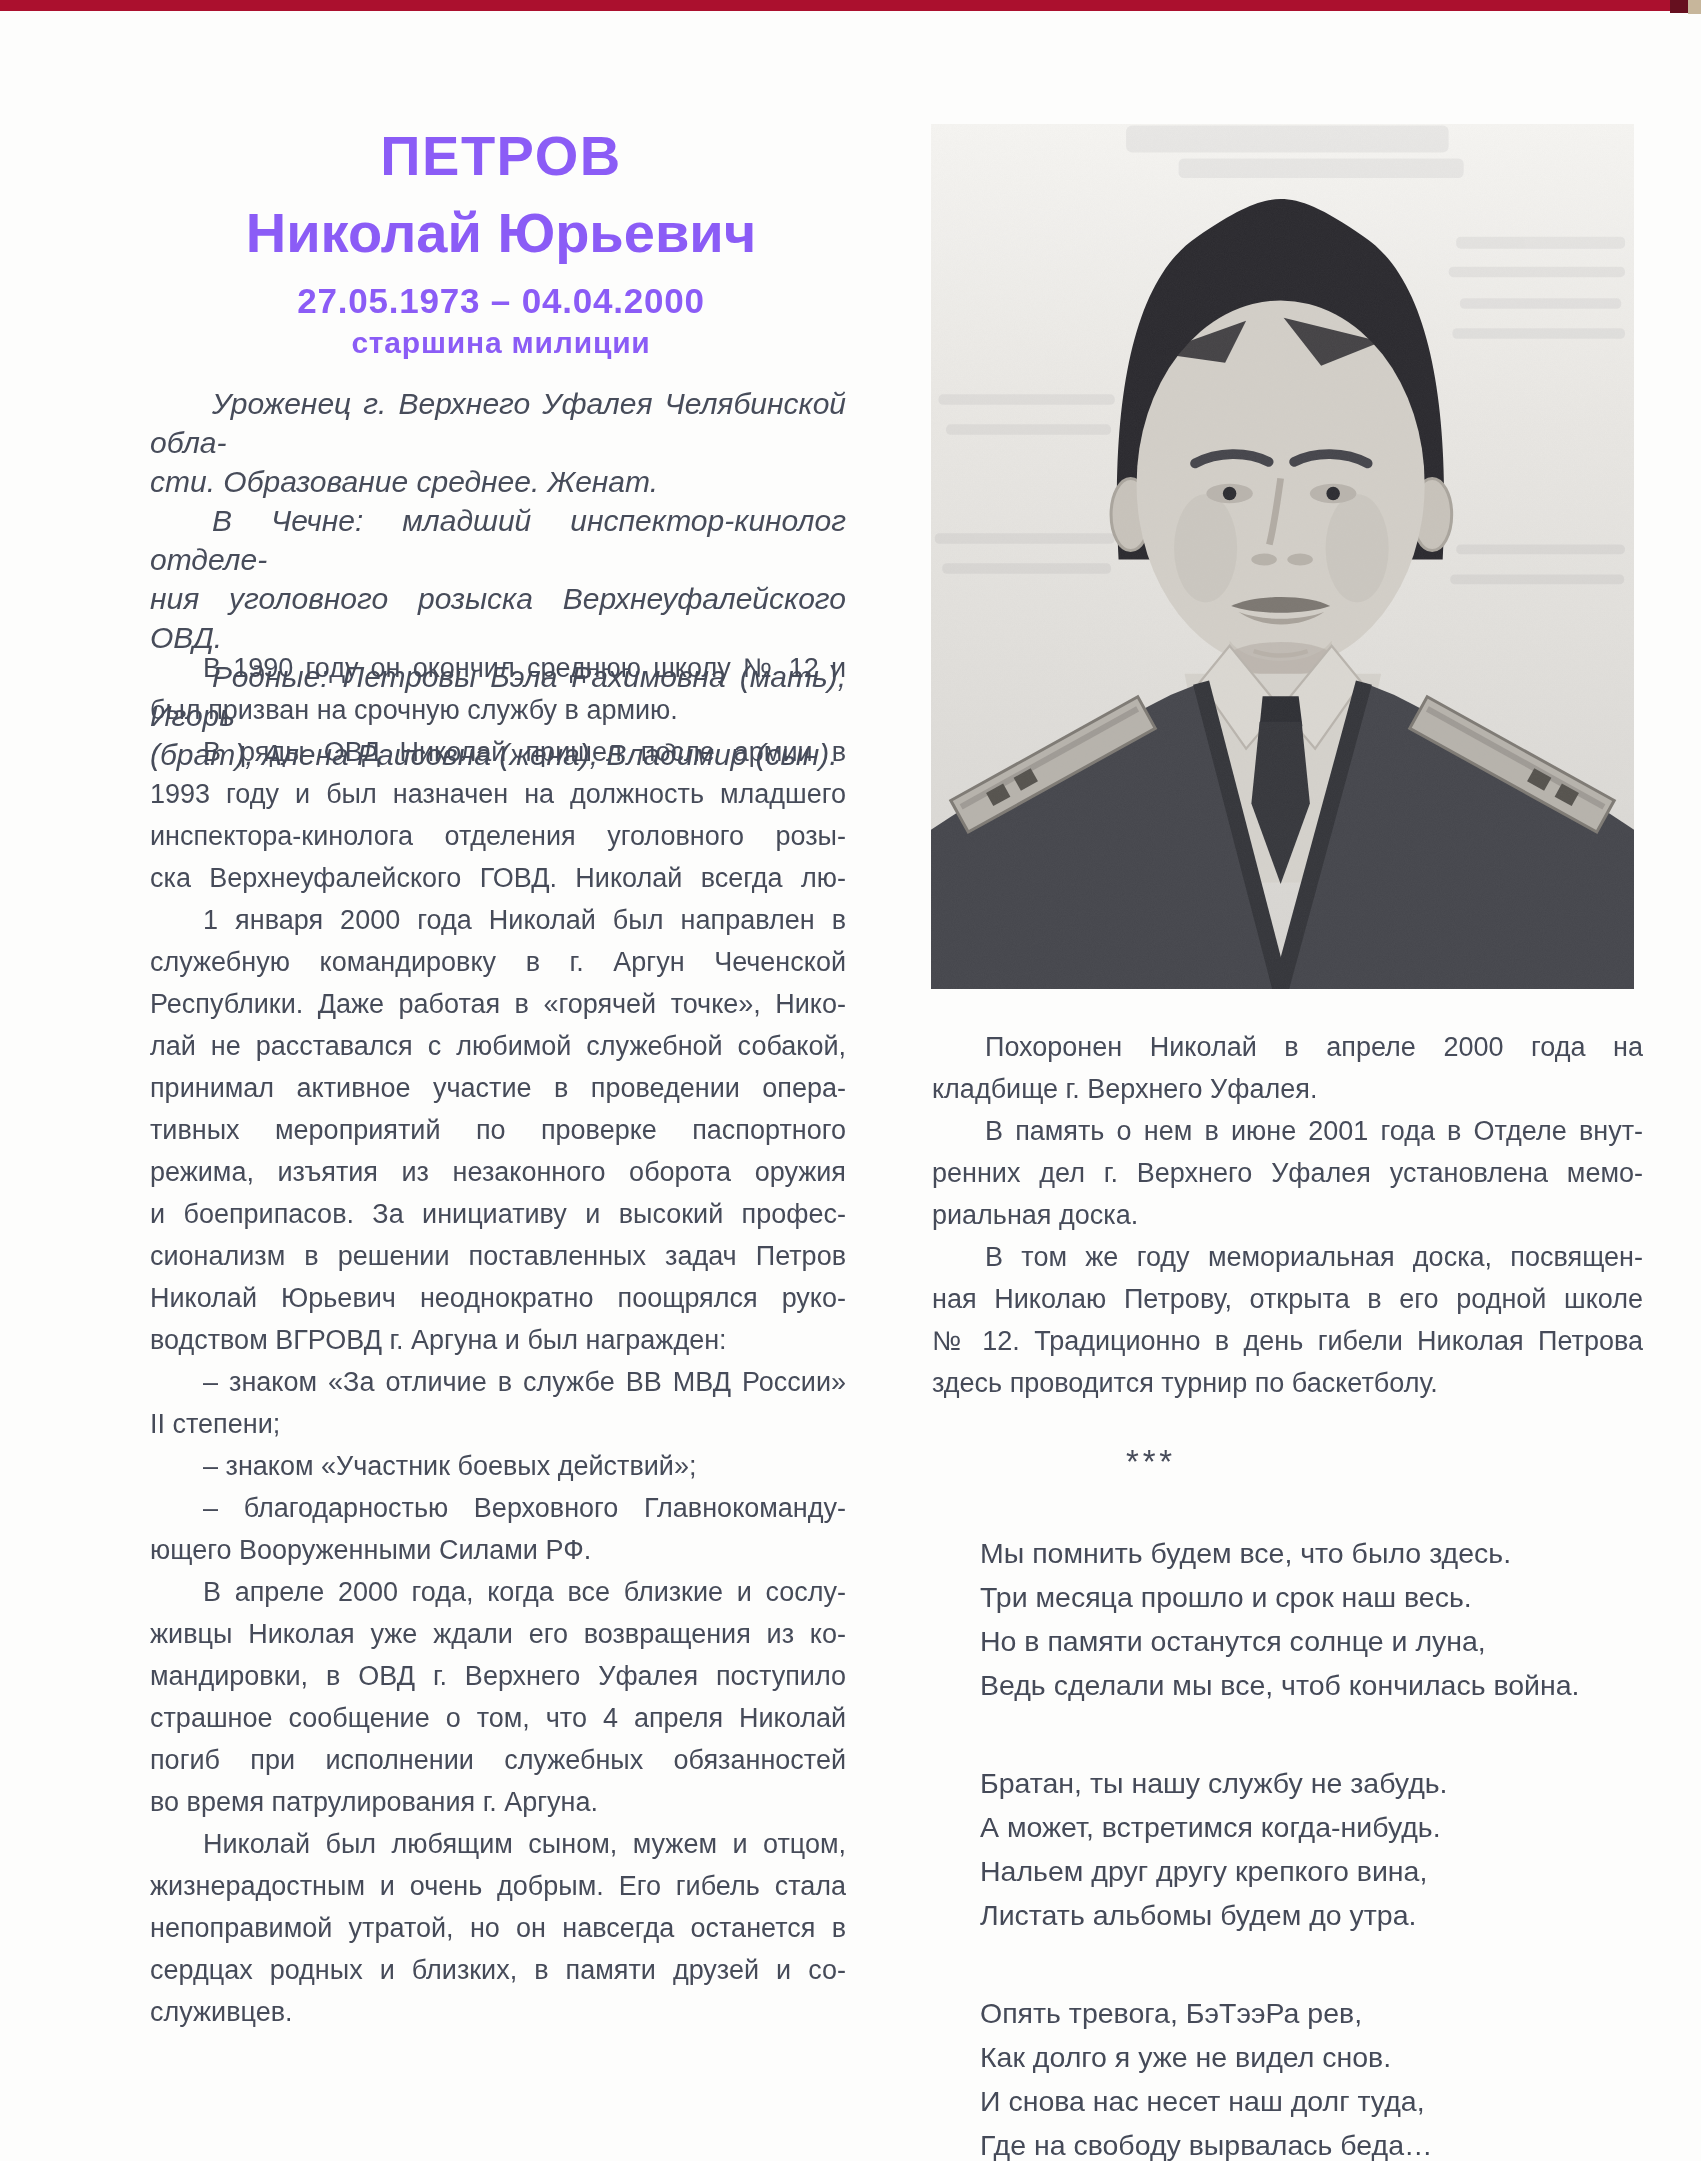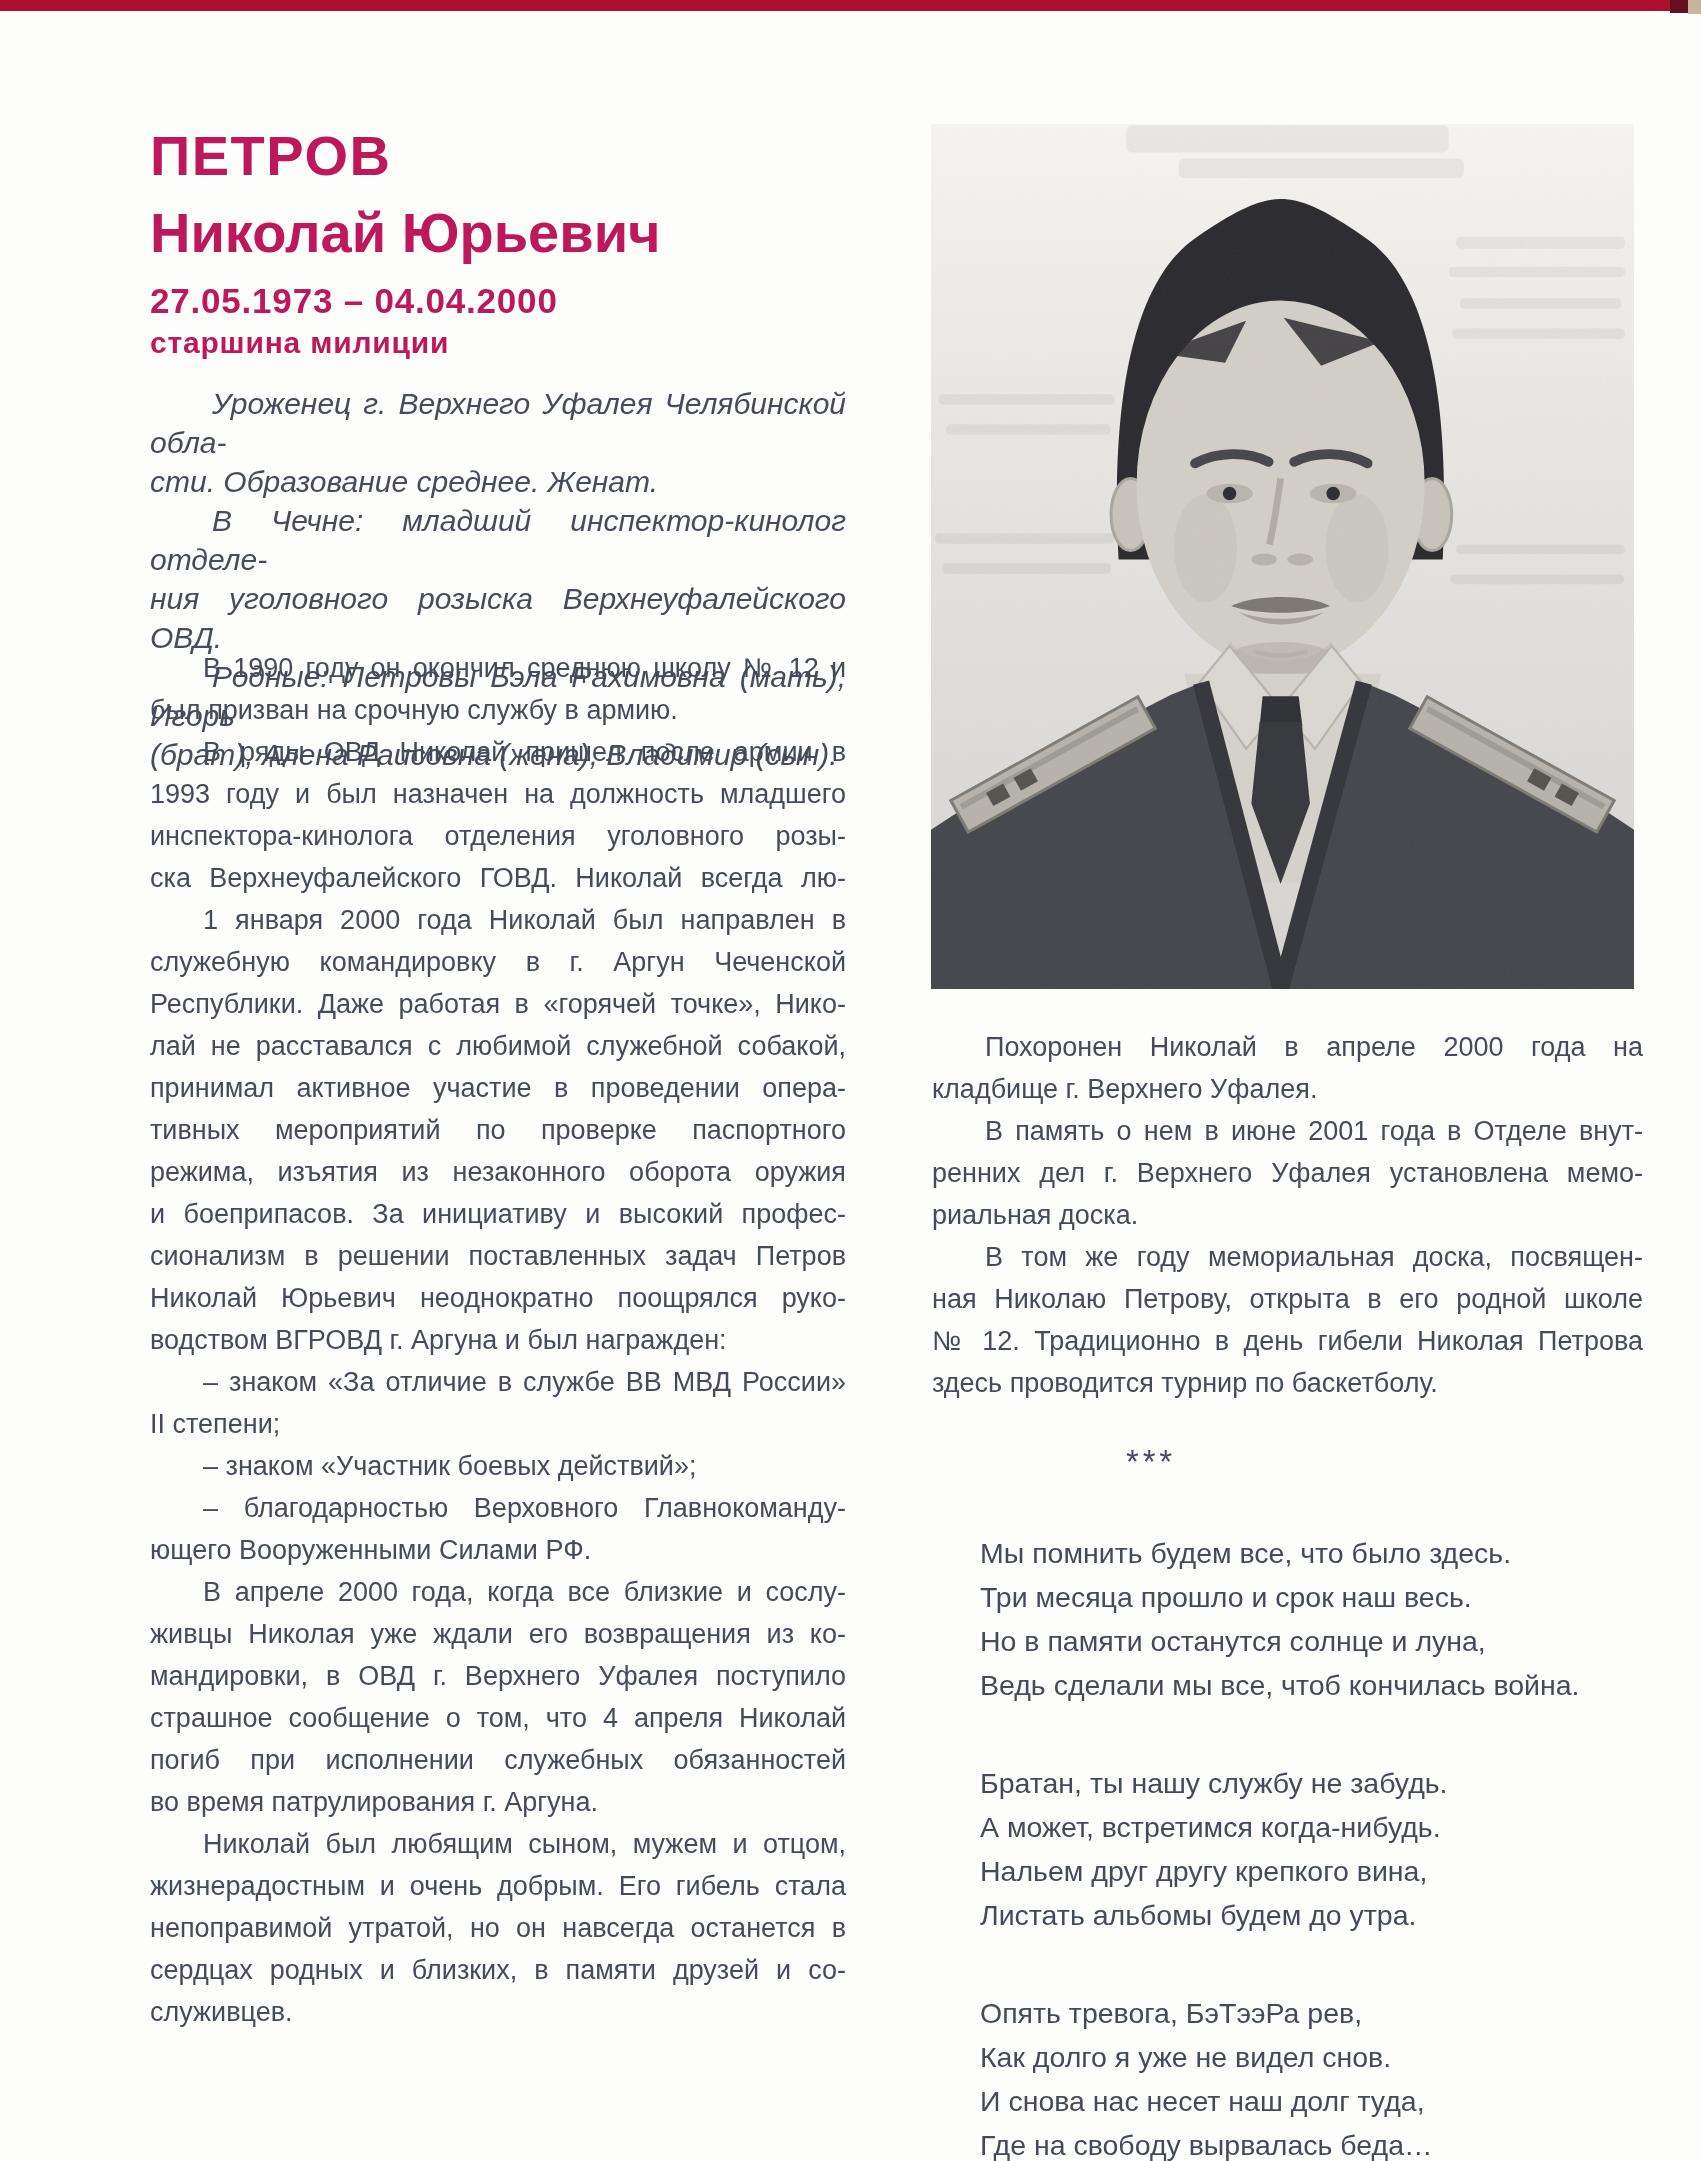--- a/index.html
+++ b/index.html
@@ -6,21 +6,21 @@
   .page{
     position:relative;width:1701px;height:2161px;overflow:hidden;
     background:#fdfdfc;color:#464b59;
     font-family:"Liberation Sans", sans-serif;
   }
   .band{position:absolute;top:0;}
   .band.red{left:0;width:1670px;height:10.5px;background:#ab102e;}
   .band.dark{left:1670px;width:18px;height:12.8px;background:#66101f;}
   .band.beige{left:1688px;width:13.5px;height:14.3px;background:#c7b69b;}
 
-  .title-line{position:absolute;left:150px;width:702px;text-align:left;color:#be185d;font-weight:bold;}
+  .title-line{position:absolute;left:150px;width:702px;text-align:center;color:#8b5cf6;font-weight:bold;}
   #surname{top:128px;font-size:56px;line-height:56px;letter-spacing:1.5px;}
   #fullname{top:197px;font-size:56px;line-height:56px;margin-top:8px;}
   #dates{top:283px;font-size:35px;line-height:35px;letter-spacing:0.8px;}
   #rank{top:329px;font-size:30px;line-height:28.5px;letter-spacing:0.8px;}
 
   .textcol{position:absolute;}
   #intro{left:150px;top:384px;width:696px;font-style:italic;font-size:30px;color:#474c5a;}
   #intro .line{line-height:39px;}
   #intro .line.first{text-indent:62px;}
   #left-body{left:150px;top:647px;width:696px;font-size:27px;}

